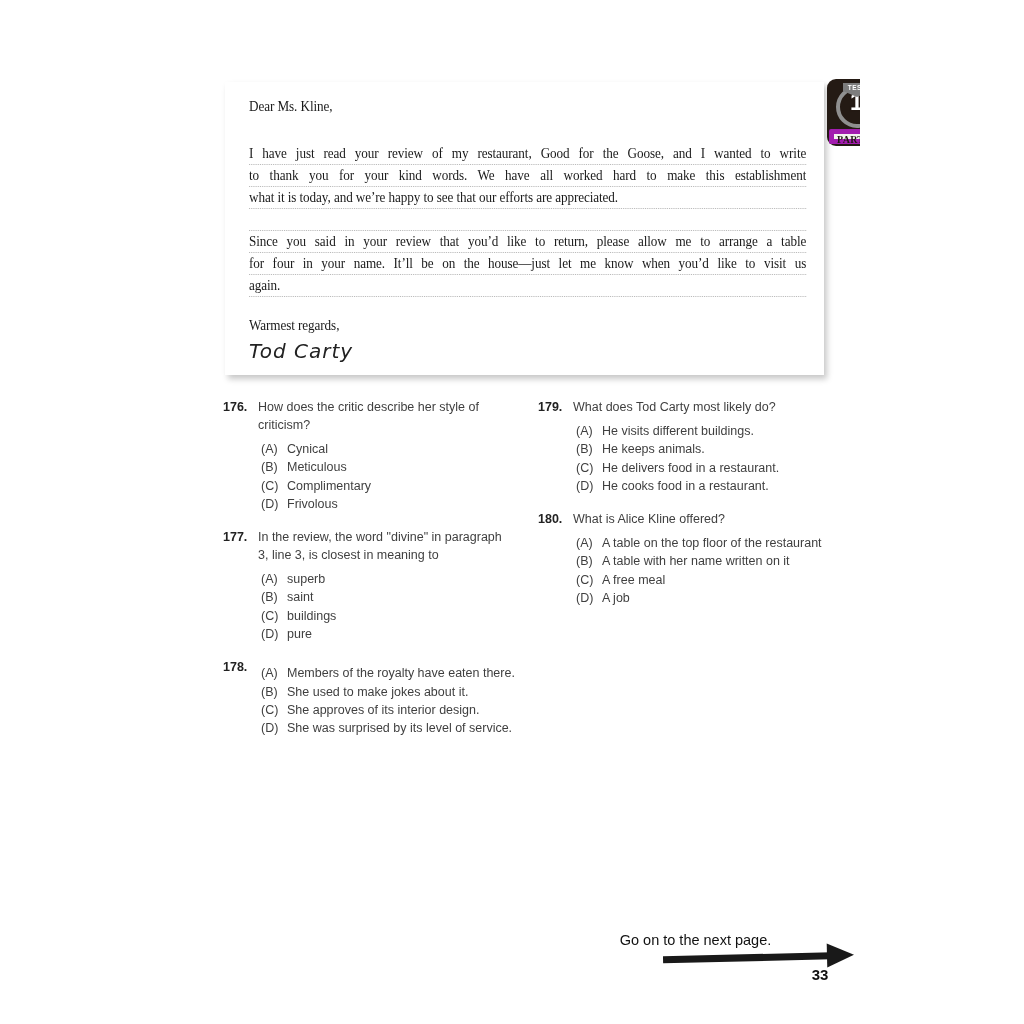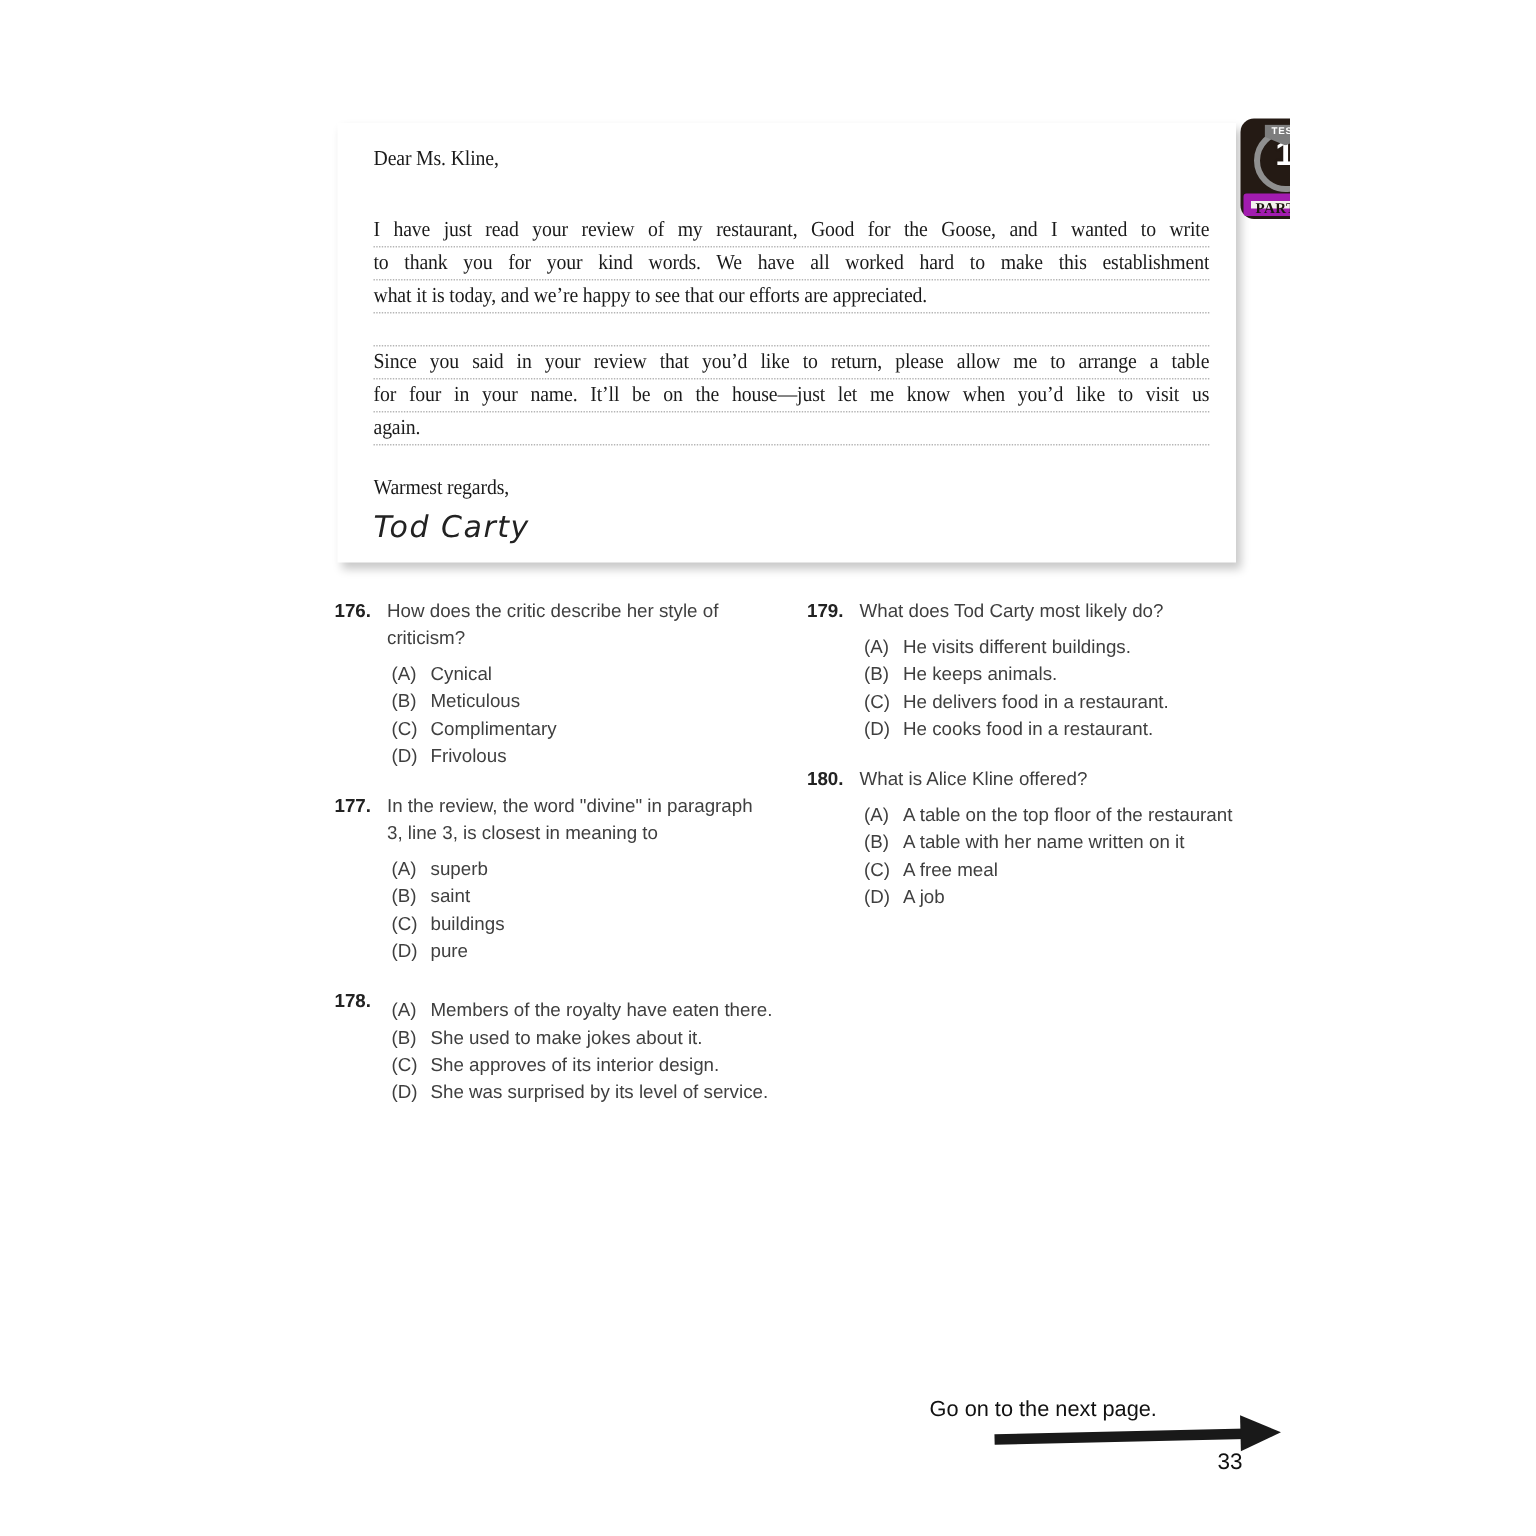--- a/index.html
+++ b/index.html
@@ -52,21 +52,21 @@
   
   .footer-instruction{position:absolute;left:563px;top:932px;width:265px;
     text-align:center;font-size:14.5px;color:#111;}
   .arrow{position:absolute;left:661px;top:944px;width:195px;height:26px;
     transform:rotate(-1.3deg);}
   .arrow-shaft{position:absolute;left:2px;top:10px;width:168px;height:7px;background:#191919;}
   .arrow-head{position:absolute;left:166px;top:1px;width:0;height:0;
     border-left:27px solid #191919;border-top:12px solid transparent;
     border-bottom:12px solid transparent;}
   .page-number{position:absolute;left:800px;top:966px;width:40px;text-align:center;
-    font-weight:normal;font-size:15px;color:#111;}
+    font-weight:bold;font-size:15px;color:#111;}
 </style>
 </head>
 <body>
 
 <div class="page">
 
   <div class="letter-card">
     <div class="lline letter-salutation">Dear Ms. Kline,</div>
 
     <div class="lline ruled just">I have just read your review of my restaurant, Good for the Goose, and I wanted to write</div>

